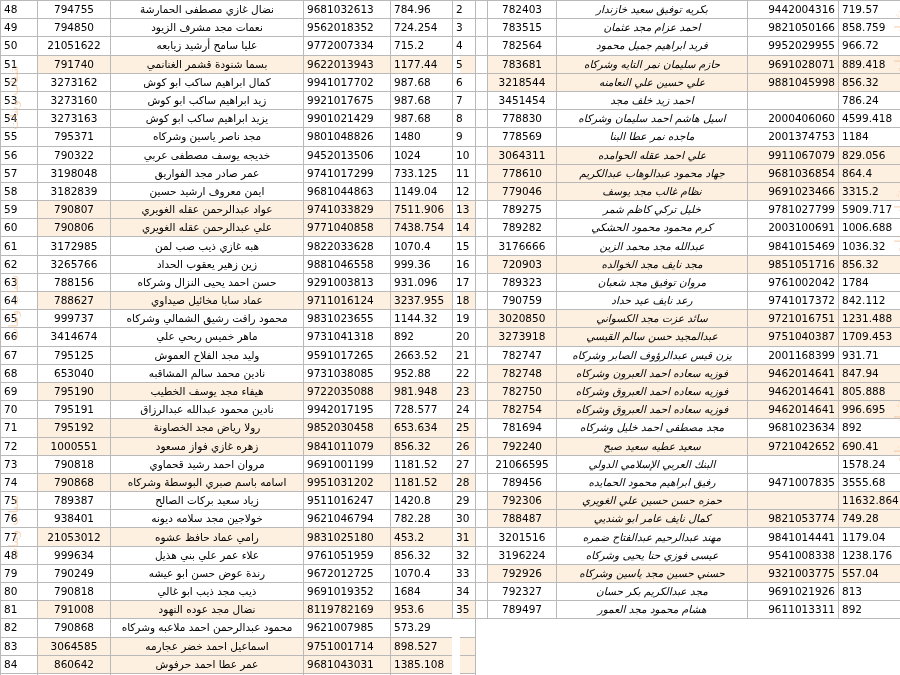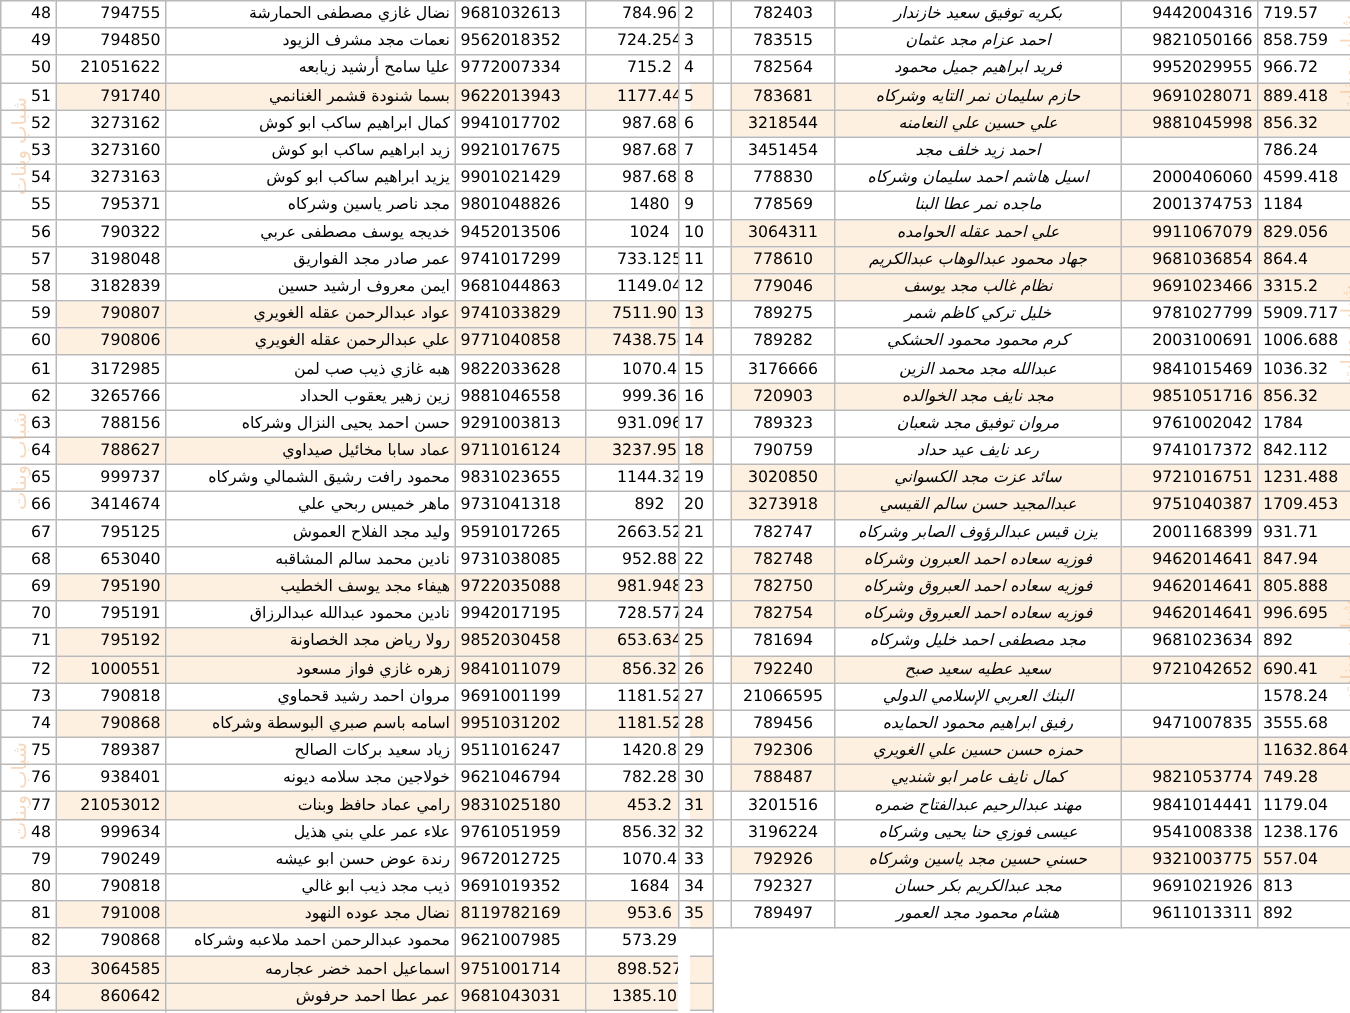--- a/index.html
+++ b/index.html
@@ -43,25 +43,25 @@
     border: 1px solid #b9b9b9;
     font-size: 10.5px;
     line-height: 1.05;
     height: 17.2px;
     padding: 0 3px;
     white-space: nowrap;
     overflow: hidden;
     font-family: "DejaVu Sans", sans-serif;
   }
   
-  .col-left td.c-amount { width: 78px; text-align: center; direction: ltr; }
+  .col-left td.c-amount { width: 78px; text-align: left; direction: ltr; }
   .col-left td.c-id     { width: 80px; text-align: left; direction: ltr; margin-left: 28px; }
-  .col-left td.c-name   { width: 186px; }
-  .col-left td.c-acct   { width: 66px; text-align: right; direction: ltr; }
-  .col-left td.c-seq    { width: 30px; text-align: right; direction: ltr; color:#000;margin-left:24px; }
+  .col-left td.c-name   { width: 186px; text-align: center; }
+  .col-left td.c-acct   { width: 66px; text-align: center; direction: ltr; }
+  .col-left td.c-seq    { width: 30px; text-align: left; direction: ltr; color:#000;margin-left:24px; }
 
   .col-right td.c-amount { width: 78px; text-align: left; direction: ltr; }
   .col-right td.c-id     { width: 84px; text-align: right; direction: ltr; }
   .col-right td.c-name   { width: 184px; text-align: center; font-style: italic; }
   .col-right td.c-acct   { width: 62px; text-align: center; direction: ltr; }
   .col-right td.c-seq    { width: 28px; text-align: left; direction: ltr; }
 
   td.hl {
     background: #fdf0e0;
   }
@@ -297,21 +297,21 @@
           <tr>
             <td class="c-amount">782.28</td>
             <td class="c-id">9621046794</td>
             <td class="c-name">خولاجين مجد سلامه ديونه</td>
             <td class="c-acct">938401</td>
             <td class="c-seq">76</td>
           </tr>
           <tr>
             <td class="c-amount hl">453.2</td>
             <td class="c-id hl">9831025180</td>
-            <td class="c-name hl">رامي عماد حافظ وبنات</td>
+            <td class="c-name hl">رامي عماد حافظ عشوه</td>
             <td class="c-acct hl">21053012</td>
             <td class="c-seq">77</td>
           </tr>
           <tr>
             <td class="c-amount">856.32</td>
             <td class="c-id">9761051959</td>
             <td class="c-name">علاء عمر علي بني هذيل</td>
             <td class="c-acct">999634</td>
             <td class="c-seq">48</td>
           </tr>

